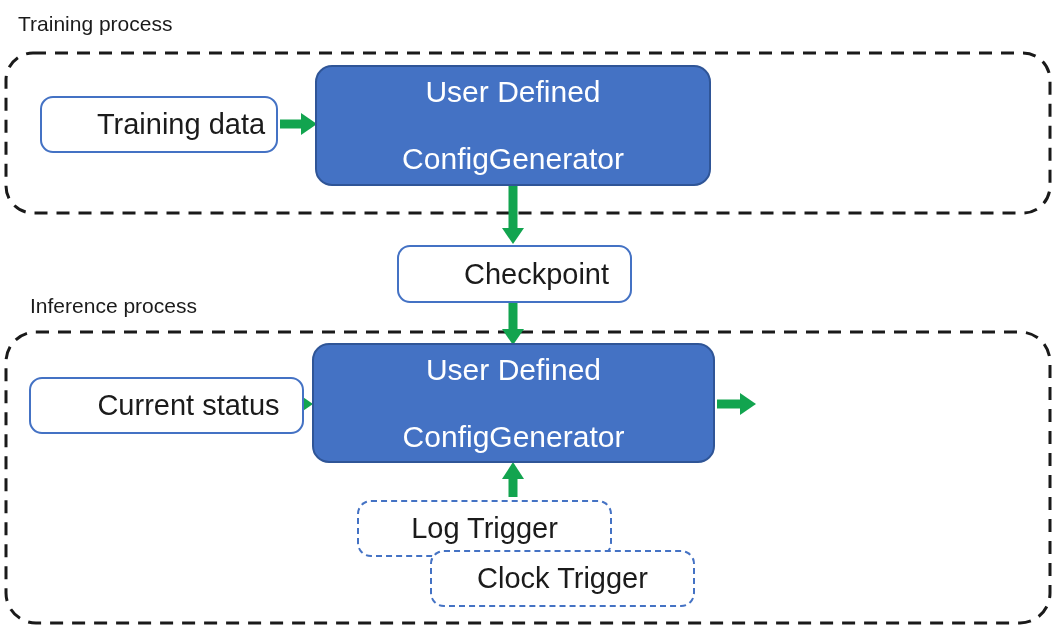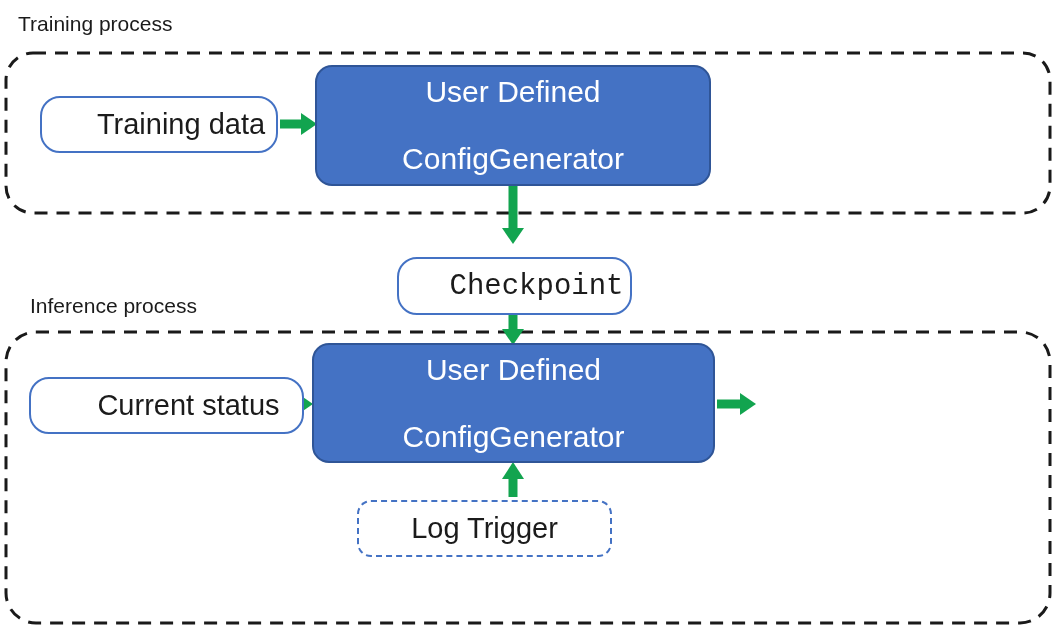--- a/index.html
+++ b/index.html
@@ -45,21 +45,21 @@
     align-items: center;
     justify-content: center;
     text-align: center;
     font-size: 29px;
     background: var(--background);
     color: var(--text-dark);
     white-space: nowrap;
   }
   .node.outline {
     border: 2px solid var(--outline-box-border);
-    border-radius: 20px;
+    border-radius: 13px;
     padding-left: 44px;
   }
   .node.solid {
     flex-direction: column;
     background: var(--solid-box-fill);
     border: 2.5px solid var(--solid-box-border);
     border-radius: 17px;
     color: var(--solid-box-text);
     font-size: 30px;
     line-height: 46px;
@@ -107,28 +107,29 @@
 
   <div class="section-label" style="left:18px; top:7px;">Training process</div>
 
   <div class="node outline" style="left:40px; top:96px; width:238px; height:57px;">Training data</div>
 
   <div class="node solid" style="left:315px; top:65px; width:396px; height:121px;">
     <div>User Defined</div>
     <div>ConfigGenerator</div>
   </div>
 
-  <div class="node outline" style="left:397px; top:257px; width:235px; height:58px;font-family:Liberation Mono, monospace;">Checkpoint</div>
+  <div class="node outline" style="left:397px; top:245px; width:235px; height:58px;">Checkpoint</div>
 
   <div class="section-label" style="left:30px; top:289px;text-align:center;">Inference process</div>
 
   <div class="node outline" style="left:29px; top:377px; width:275px; height:57px;">Current status</div>
 
   <div class="node solid" style="left:312px; top:343px; width:403px; height:120px;">
     <div>User Defined</div>
     <div>ConfigGenerator</div>
   </div>
 
 
   <div class="node trigger" style="left:357px; top:500px; width:255px; height:57px;">Log Trigger</div>
 
+  <div class="node trigger" style="left:430px; top:550px; width:265px; height:57px;">Clock Trigger</div>
 
 </div>
 
 </body></html>

